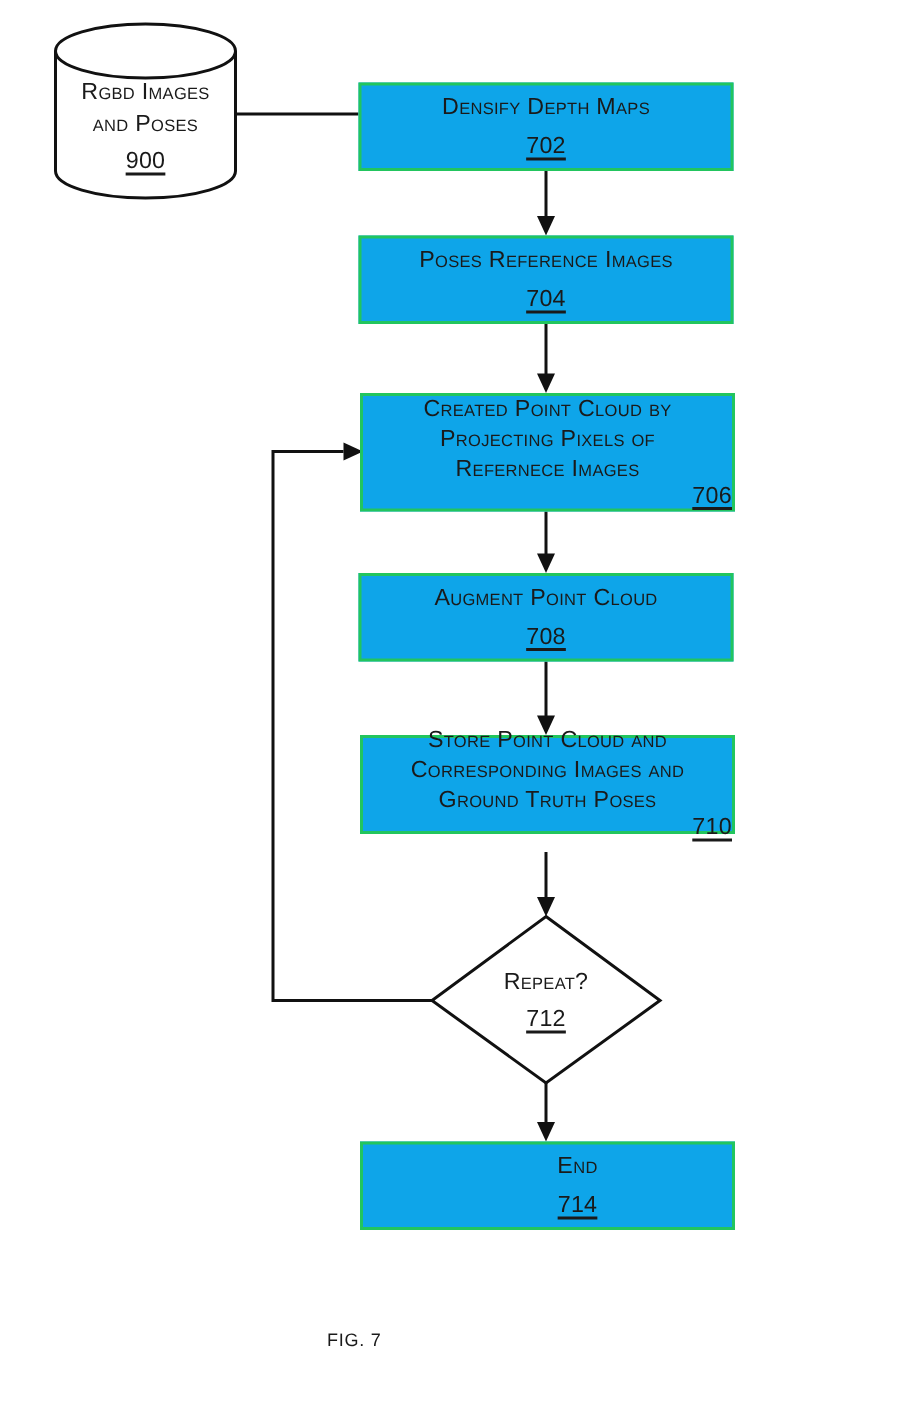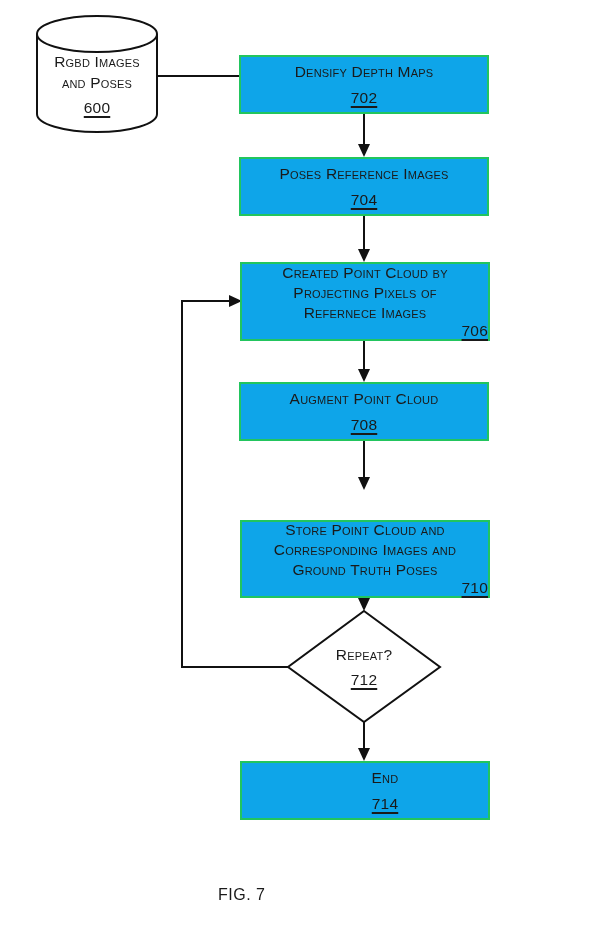--- a/index.html
+++ b/index.html
@@ -47,21 +47,21 @@
     margin-right: 0;
     margin-top: -2px;
   }
   .cyl-text .ref { margin-top: 4px; }
   .diamond-text { background: transparent; }
   .diamond-text .ref { margin-top: 4px; }
   .caption {
     position: absolute;
     left: 218px;
     top: 886px;
-    font-size: 16px;
+    font-size: 12px;
     letter-spacing: 0.5px;
     color: #1a1a1a;
   }
 </style>
 </head>
 <body>
 
 <div class="page">
 
   <svg class="layer" viewBox="0 0 609 937">
@@ -91,21 +91,21 @@
 
     <polygon points="364,611 440,667 364,722 288,667" fill="#ffffff" stroke="#111111" stroke-width="2"></polygon>
 
     <path d="M 364 722 V 749" fill="none" stroke="#111111" stroke-width="2"></path>
     <polygon points="358,748 370,748 364,761" fill="#111111"></polygon>
   </svg>
 
   <div class="node-text cyl-text" style="left:37px; top:46px; width:120px; height:76px;">
     <div class="lbl-line">Rgbd Images</div>
     <div class="lbl-line">and Poses</div>
-    <div class="ref">600</div>
+    <div class="ref">900</div>
   </div>
 
   <div class="node-text box" style="left:239px; top:55px; width:250px; height:59px;">
     <div class="lbl-line">Densify Depth Maps</div>
     <div class="ref">702</div>
   </div>
 
   <div class="node-text box" style="left:239px; top:157px; width:250px; height:59px;">
     <div class="lbl-line">Poses Reference Images</div>
     <div class="ref">704</div>
@@ -116,21 +116,21 @@
     <div class="lbl-line">Projecting Pixels of</div>
     <div class="lbl-line">Refernece Images</div>
     <div class="ref">706</div>
   </div>
 
   <div class="node-text box" style="left:239px; top:382px; width:250px; height:59px;">
     <div class="lbl-line">Augment Point Cloud</div>
     <div class="ref">708</div>
   </div>
 
-  <div class="node-text box wide" style="left:240px; top:520px; width:250px; height:78px;">
+  <div class="node-text box wide" style="left:240px; top:490px; width:250px; height:66px;">
     <div class="lbl-line">Store Point Cloud and</div>
     <div class="lbl-line">Corresponding Images and</div>
     <div class="lbl-line">Ground Truth Poses</div>
     <div class="ref">710</div>
   </div>
 
   <div class="node-text diamond-text" style="left:289px; top:641px; width:150px; height:52px;">
     <div class="lbl-line">Repeat?</div>
     <div class="ref">712</div>
   </div>

